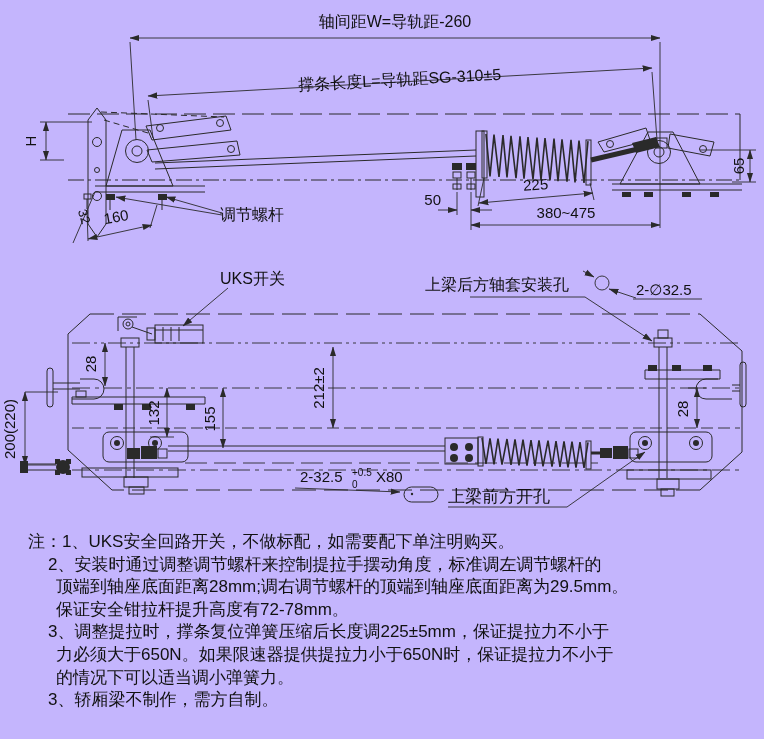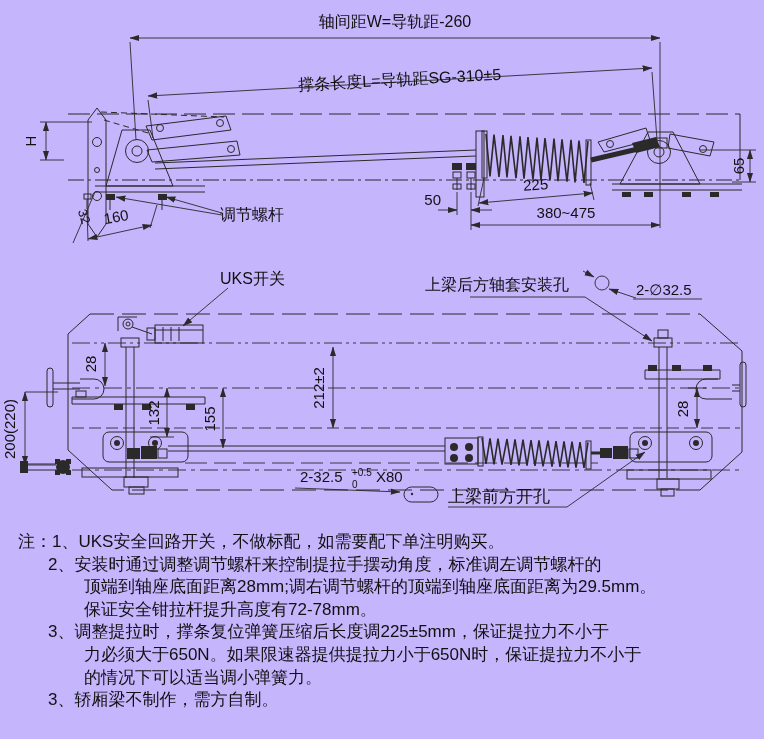--- a/index.html
+++ b/index.html
@@ -6,23 +6,23 @@
   #stage{position:relative;width:764px;height:739px;background:#c4b5fd;overflow:hidden;
          font-family:"Liberation Sans",sans-serif;}
   svg{position:absolute;left:0;top:0;}
   svg text{fill:#111;stroke:none;font-family:"Liberation Sans",sans-serif;}
   .ln{stroke:#2a2a2a;fill:none;stroke-width:1;}
   .thin{stroke-width:0.9;}
   .dim{stroke:#2a2a2a;fill:none;stroke-width:0.9;}
   .fillk{fill:#2a2a2a;stroke:none;}
   .notes{position:absolute;left:0;top:531px;width:760px;color:#111;
          font-size:17px;line-height:22.6px;white-space:nowrap;}
-  .note-l0{padding-left:18px;}
+  .note-l0{padding-left:28px;}
   .note-l1{padding-left:48px;}
-  .note-l2{padding-left:84px;}
+  .note-l2{padding-left:56px;}
 </style>
 </head>
 <body>
 
 <div id="stage">
 <svg width="764" height="739" viewBox="0 0 764 739">
   <defs>
     <marker id="ae" viewBox="0 0 10 8" refX="9.5" refY="4" markerWidth="11" markerHeight="9" orient="auto-start-reverse">
       <path d="M0,0.8 L10,4 L0,7.2 z" fill="#2a2a2a"></path>
     </marker>

